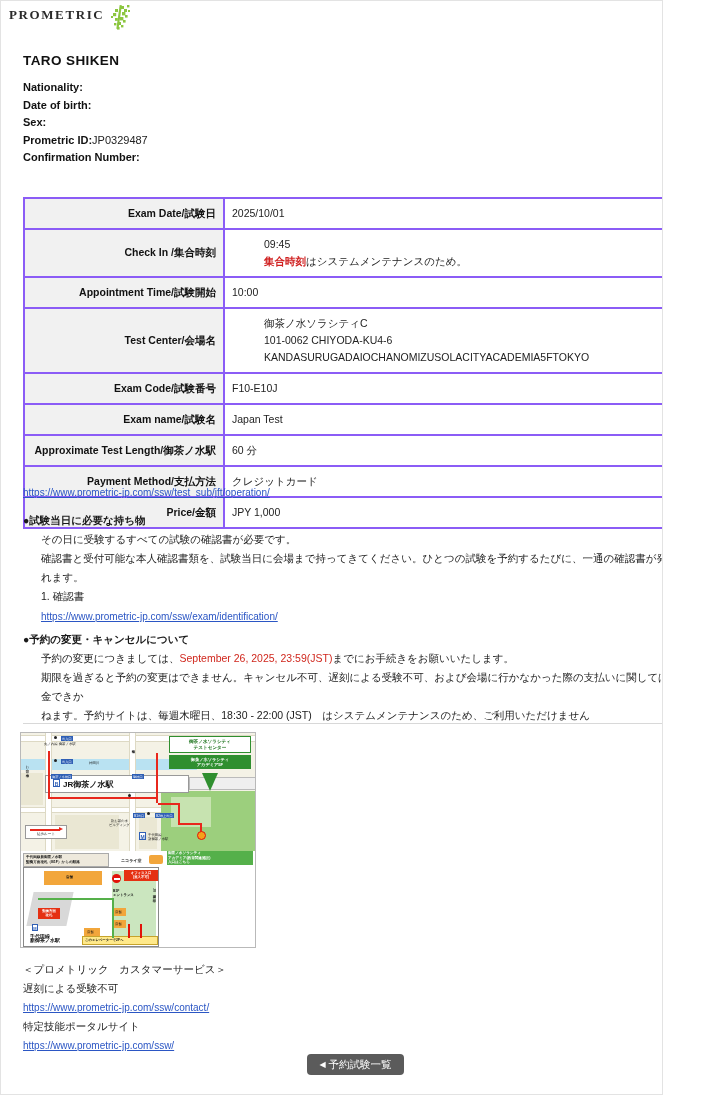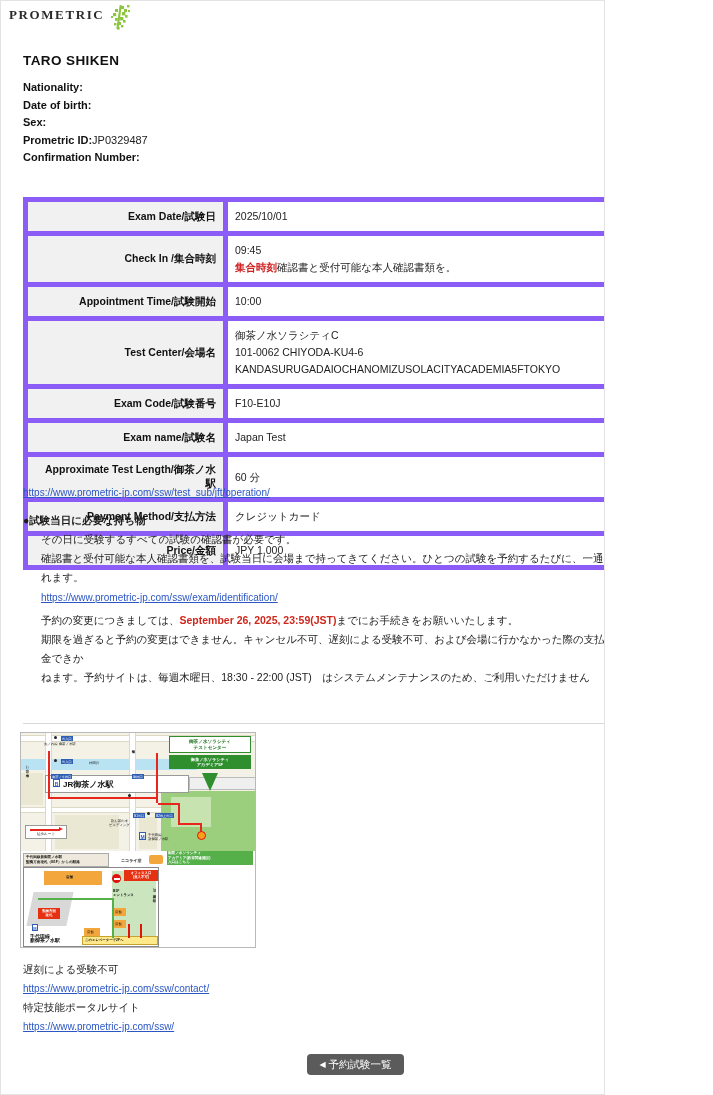--- a/index.html
+++ b/index.html
@@ -8,21 +8,21 @@
     background: #ffffff;
   }
   body {
     width: 713px; height: 1095px;
     font-family: "Liberation Sans", "DejaVu Sans", sans-serif;
     color: #1a1a1a;
     overflow: hidden;
   }
   .page {
     position: relative;
-    width: 605px; height: 1095px;
+    width: 663px; height: 1095px;
     background: #fff;
     border: 1px solid #e3e3e3;
     overflow: hidden;
   }
 
   
   .logo-wrap {
     position: absolute; left: 8px; top: 4px;
     display: flex; align-items: flex-start;
   }
@@ -57,60 +57,60 @@
   .cand-row .val { font-weight: normal; color: #222; }
 
   
   .info-table {
     position: absolute; left: 22px; top: 196px;
     width: 660px;
     border-collapse: collapse;
     table-layout: fixed;
   }
   .info-table td {
-    border: 5px solid #8b5cf6;
+    border: 2px solid #8b5cf6;
     vertical-align: middle;
     padding: 6px 7px;
   }
   .info-table td.lab {
     width: 200px;
     background: #f1f1f1;
     text-align: right;
     font-size: 10.5px;
     font-weight: bold;
     color: #111;
     border-right: 1px solid #b9dcd2;
   }
   .info-table td.val {
     background: #fff;
     font-size: 10.5px;
     color: #222;
     line-height: 17px;
   }
   .info-table td.val .red { color: #d02020; font-weight: bold; }
-  .info-table td.val .line2 { display:block; }
+  .info-table td.val .line2 { display:block;margin-left:32px; }
 
   
   .notes {
     position: absolute; left: 22px; top: 481px;
     width: 670px;
     font-size: 10.5px;
     color: #1a1a1a;
     line-height: 19px;
   }
   .note-head { font-weight: bold; margin-top: 2px; }
   .note-ind { padding-left: 18px; }
   .note-ind2 { padding-left: 18px; }
   a.link {
     color: #2b56c4; text-decoration: underline;
     font-size: 10px; word-break: break-all;
   }
   .link-row { padding-left: 0; margin: 1px 0 9px 0; }
   .link-row.ind { padding-left: 18px; margin-bottom: 4px; }
-  .red-b { color: #d0271d; font-weight: bold; }
+  .red-b { color: #d0271d; font-weight: normal; }
 
   
   .hr {
     position: absolute; left: 22px; top: 722px;
     width: 666px; height: 1px; background: #d8d8d8;
   }
 
   
   .map {
     position: absolute; left: 19px; top: 731px;
@@ -256,21 +256,21 @@
       <tr>
         <td class="lab">Exam Date/試験日</td>
         <td class="val">
           <span>2025/10/01</span>
         </td>
       </tr>
       <tr>
         <td class="lab">Check In /集合時刻</td>
         <td class="val">
           <span class="line2">09:45</span>
-          <span class="line2"><span class="red">集合時刻</span><span>確認書と受付可能な本人確認書類を。</span></span>
+          <span class="line2"><span class="red">集合時刻</span><span>はシステムメンテナンスのため。</span></span>
         </td>
       </tr>
       <tr>
         <td class="lab">Appointment Time/試験開始</td>
         <td class="val">
           <span>10:00</span>
         </td>
       </tr>
       <tr>
         <td class="lab">Test Center/会場名</td>
@@ -313,24 +313,26 @@
   </table>
 
   <div class="notes">
     <div class="link-row">
       <a class="link" href="#">https://www.prometric-jp.com/ssw/test_sub/jft/operation/</a>
     </div>
 
     <div class="note-head">●試験当日に必要な持ち物</div>
     <div class="note-ind">その日に受験するすべての試験の確認書が必要です。</div>
     <div class="note-ind">確認書と受付可能な本人確認書類を、試験当日に会場まで持ってきてください。ひとつの試験を予約するたびに、一通の確認書が発行されます。</div>
+    <div class="note-ind2">1. 確認書</div>
     <div class="link-row ind">
       <a class="link" href="#">https://www.prometric-jp.com/ssw/exam/identification/</a>
     </div>
 
+    <div class="note-head">●予約の変更・キャンセルについて</div>
     <div class="note-ind"><span>予約の変更につきましては、</span><span class="red-b">September 26, 2025, 23:59(JST)</span><span>までにお手続きをお願いいたします。</span></div>
     <div class="note-ind">期限を過ぎると予約の変更はできません。キャンセル不可、遅刻による受験不可、および会場に行かなかった際の支払いに関しては、返金できか</div>
     <div class="note-ind">ねます。予約サイトは、毎週木曜日、18:30 - 22:00 (JST)　はシステムメンテナンスのため、ご利用いただけません</div>
   </div>
 
   <div class="hr"></div>
 
   <div class="map">
     <div class="map-top">
 
@@ -459,20 +461,21 @@
         <div class="mb-green" style="left:14px;top:30px;width:74px;height:1.5px;"></div>
         <div class="mb-green" style="left:88px;top:30px;width:1.5px;height:40px;"></div>
         <div class="mb-redline" style="position:absolute;left:104px;top:56px;width:1.5px;height:14px;background:#e2130a;"></div>
         <div class="mb-redline" style="position:absolute;left:116px;top:56px;width:1.5px;height:14px;background:#e2130a;"></div>
       </div>
 
     </div>
   </div>
 
   <div class="footer">
+    <div class="ftxt">＜プロメトリック　カスタマーサービス＞</div>
     <div class="ftxt">遅刻による受験不可</div>
     <div><a class="link" href="#">https://www.prometric-jp.com/ssw/contact/</a></div>
     <div class="ftxt">特定技能ポータルサイト</div>
     <div><a class="link" href="#">https://www.prometric-jp.com/ssw/</a></div>
   </div>
 
   <button class="back-btn">
     <span class="caret">◀</span>
     <span>予約試験一覧</span>
   </button>

